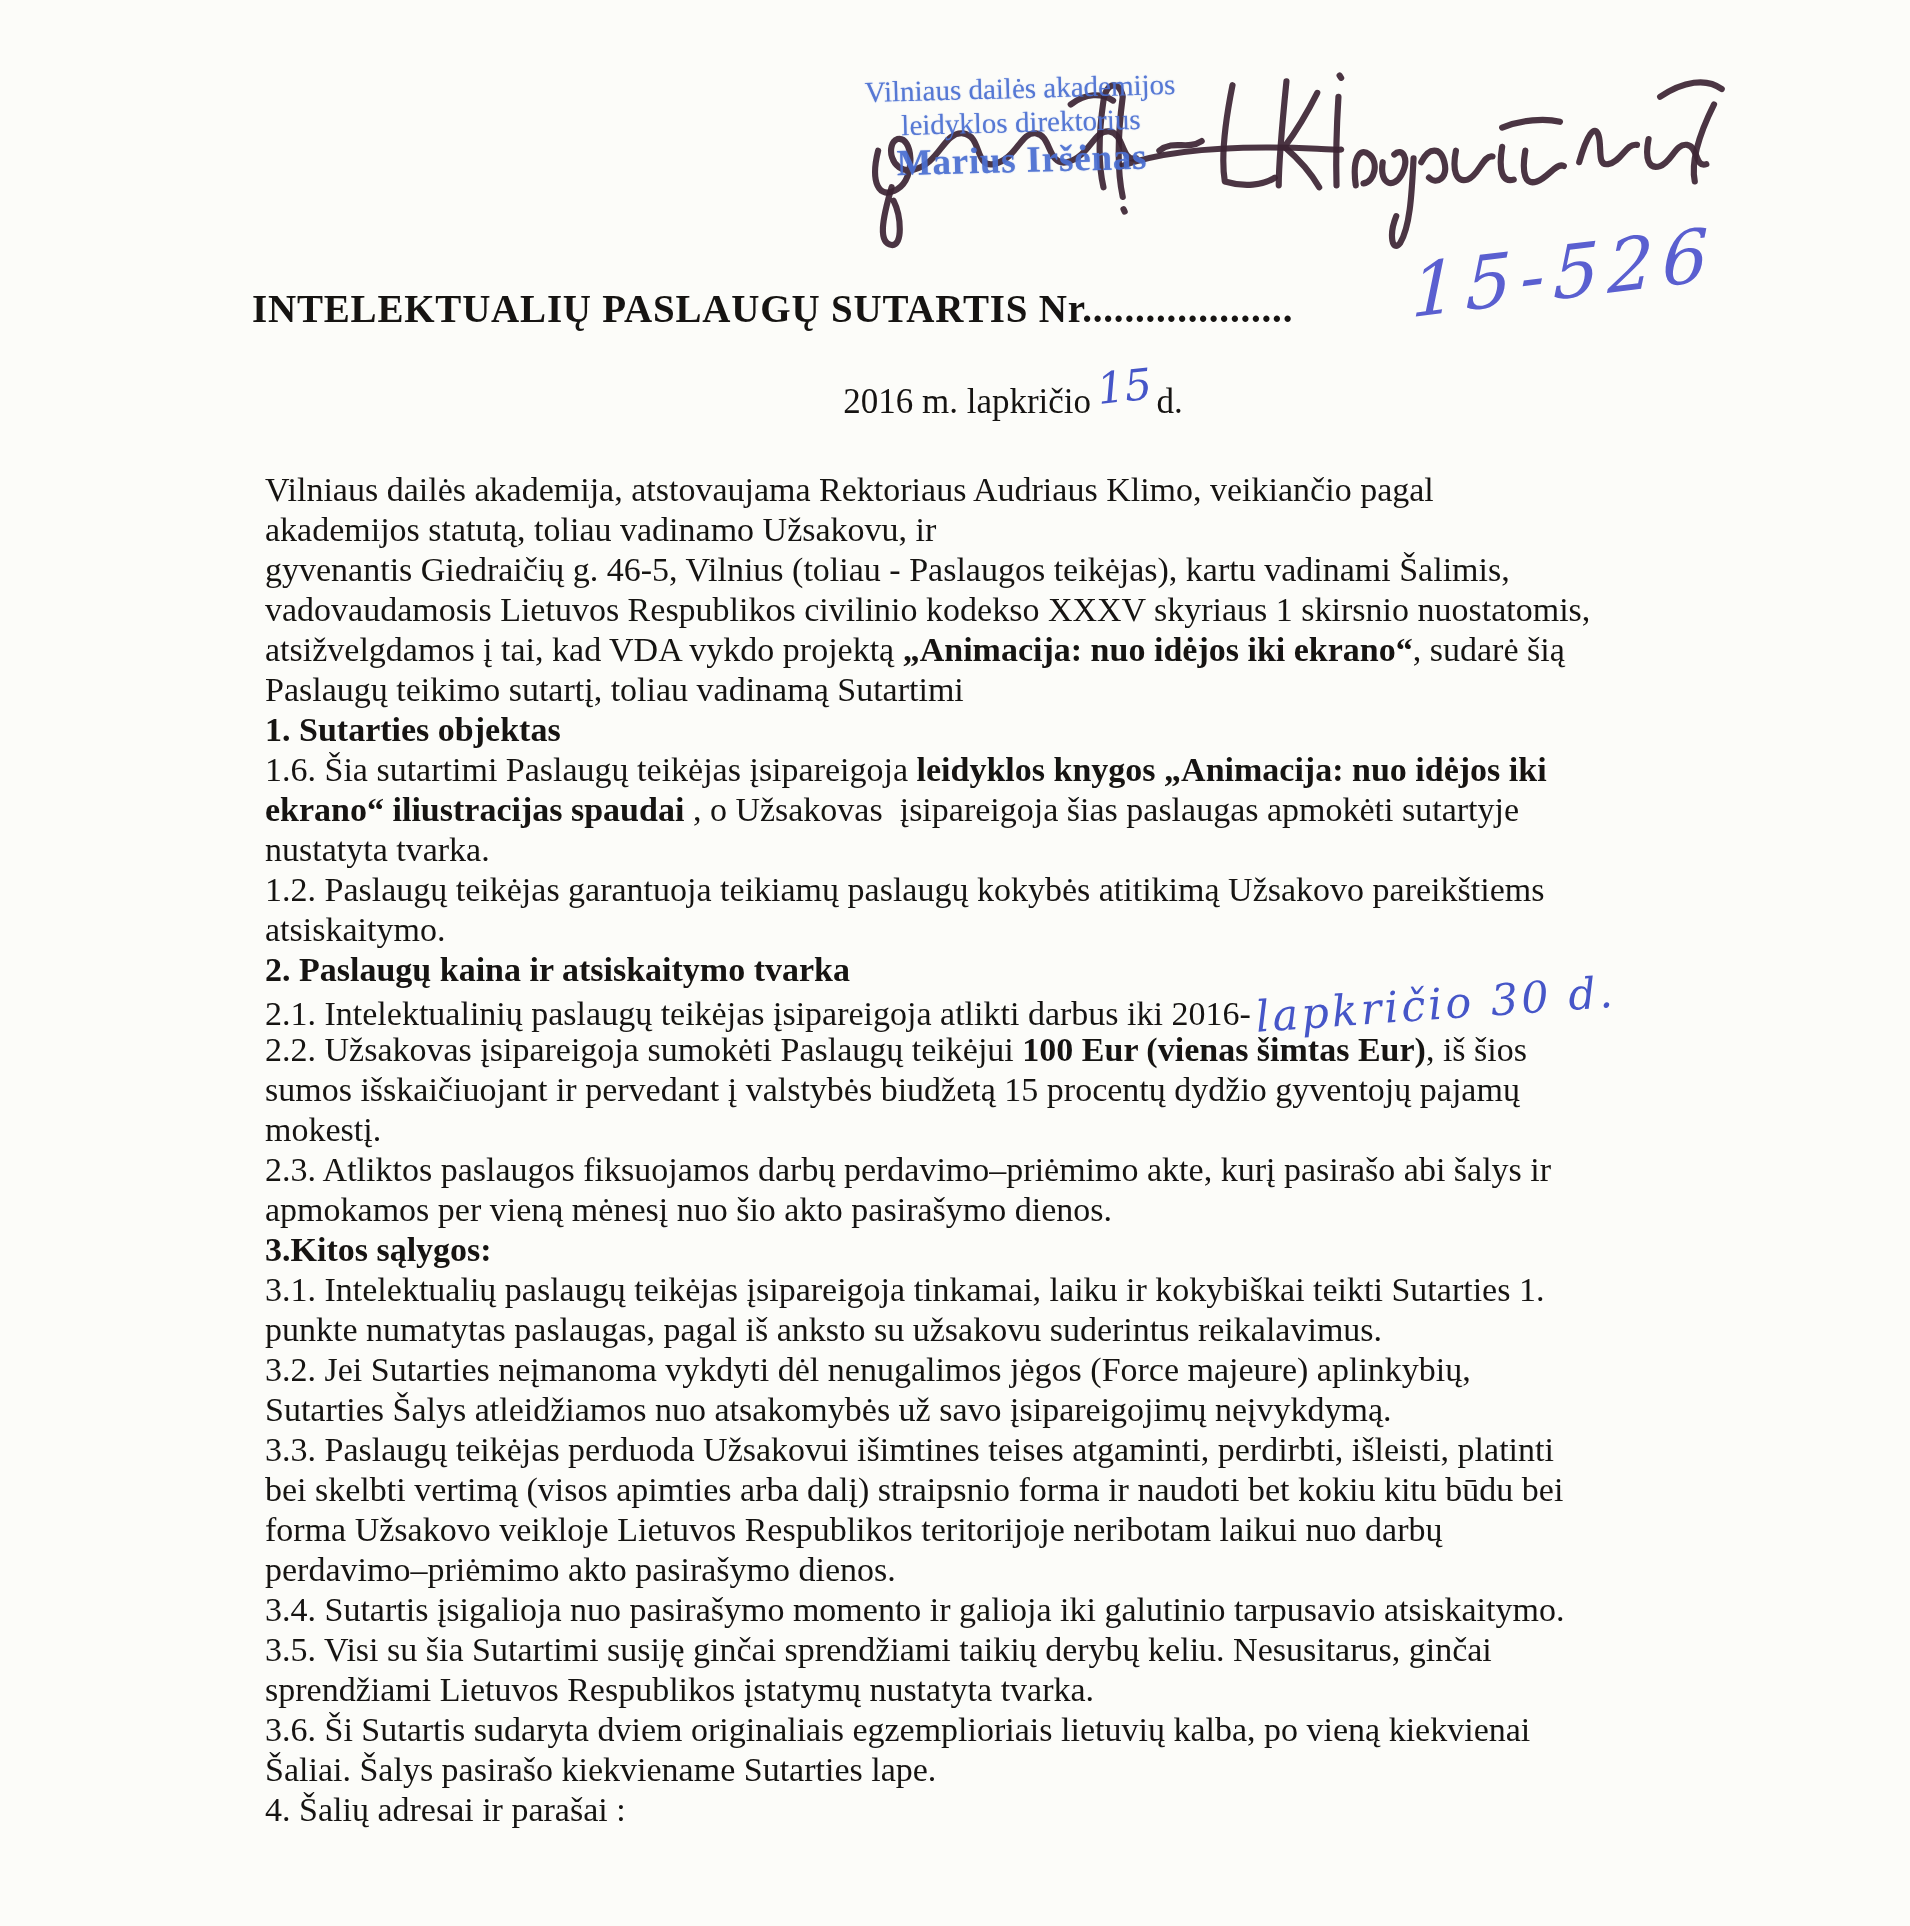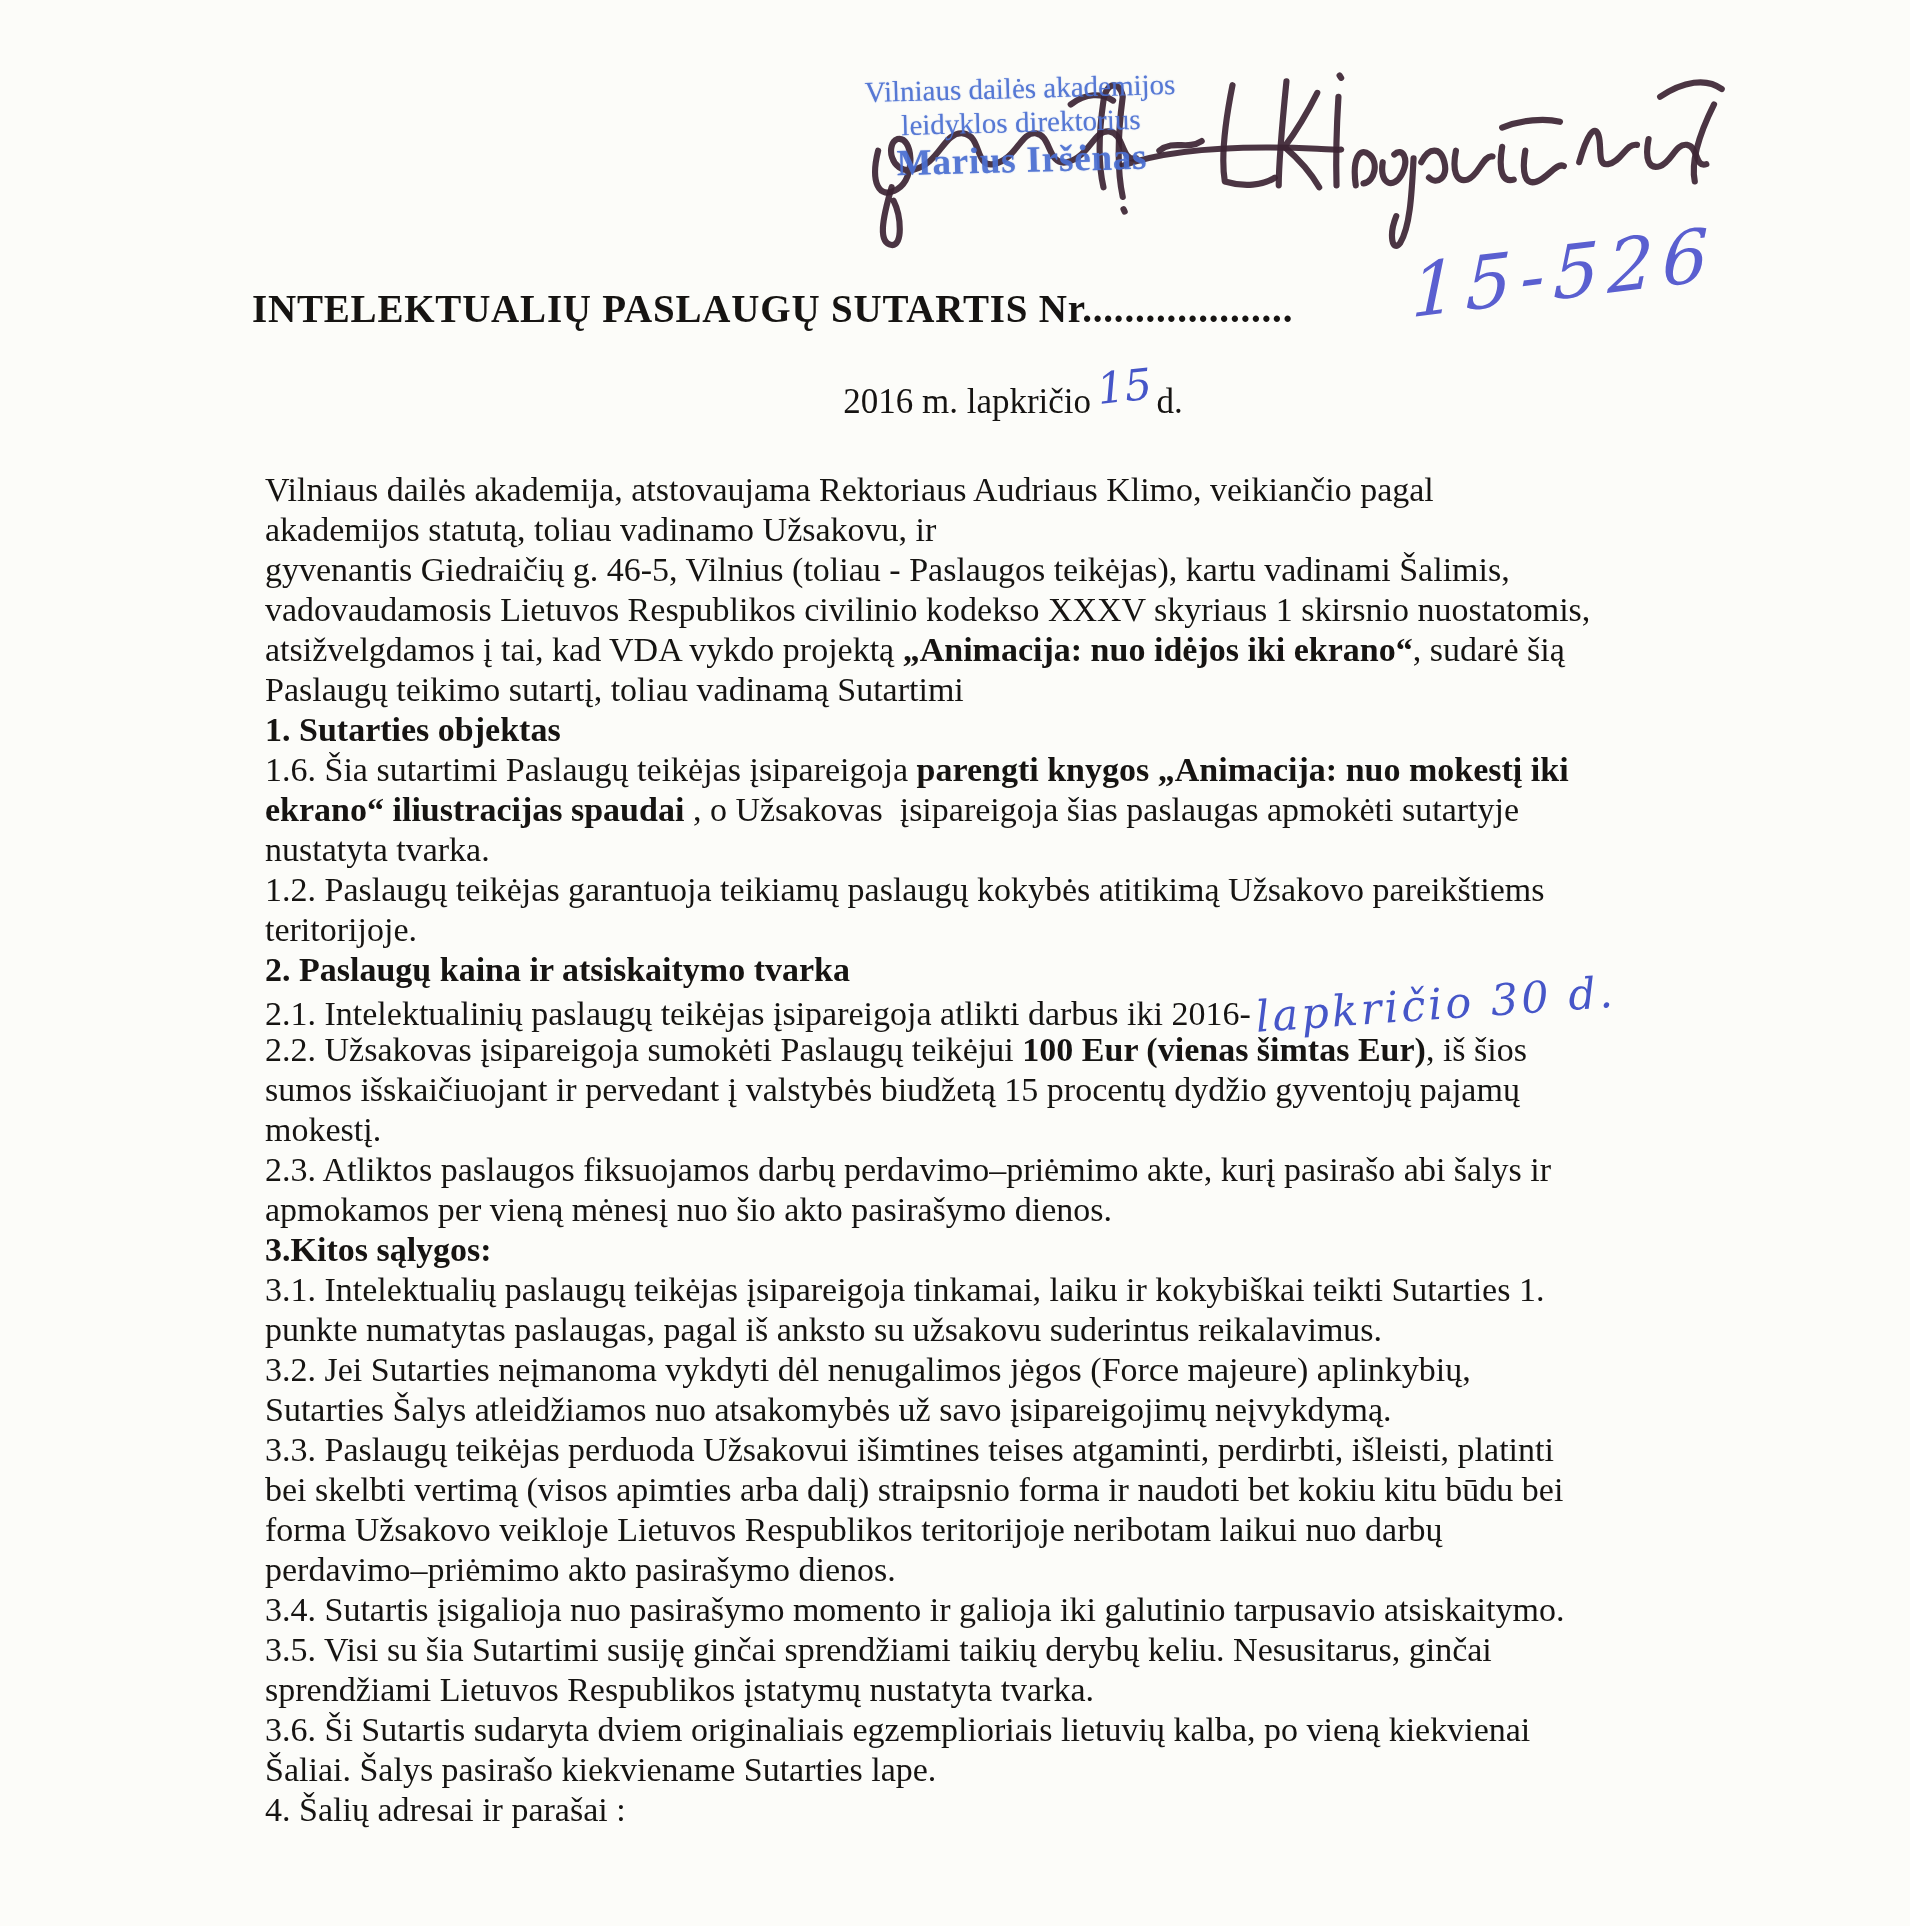--- a/index.html
+++ b/index.html
@@ -60,25 +60,25 @@
   <div class="dateline"><span>2016 m. lapkričio</span><span class="hwday">15</span><span>d.</span></div>
 
   <div class="bodylines" id="body-lines">
       <div class="bline"><span>Vilniaus dailės akademija, atstovaujama Rektoriaus Audriaus Klimo, veikiančio pagal</span></div>
       <div class="bline"><span>akademijos statutą, toliau vadinamo Užsakovu, ir</span></div>
       <div class="bline"><span>gyvenantis Giedraičių g. 46-5, Vilnius (toliau - Paslaugos teikėjas), kartu vadinami Šalimis,</span></div>
       <div class="bline"><span>vadovaudamosis Lietuvos Respublikos civilinio kodekso XXXV skyriaus 1 skirsnio nuostatomis,</span></div>
       <div class="bline"><span>atsižvelgdamos į tai, kad VDA vykdo projektą </span><span class="b">„Animacija: nuo idėjos iki ekrano“</span><span>, sudarė šią</span></div>
       <div class="bline"><span>Paslaugų teikimo sutartį, toliau vadinamą Sutartimi</span></div>
       <div class="bline"><span class="b">1. Sutarties objektas</span></div>
-      <div class="bline"><span>1.6. Šia sutartimi Paslaugų teikėjas įsipareigoja </span><span class="b">parengti knygos „Animacija: nuo mokestį iki</span></div>
+      <div class="bline"><span>1.6. Šia sutartimi Paslaugų teikėjas įsipareigoja </span><span class="b">leidyklos knygos „Animacija: nuo idėjos iki</span></div>
       <div class="bline"><span class="b">ekrano“ iliustracijas spaudai </span><span>, o Užsakovas  įsipareigoja šias paslaugas apmokėti sutartyje</span></div>
       <div class="bline"><span>nustatyta tvarka.</span></div>
       <div class="bline"><span>1.2. Paslaugų teikėjas garantuoja teikiamų paslaugų kokybės atitikimą Užsakovo pareikštiems</span></div>
-      <div class="bline"><span>teritorijoje.</span></div>
+      <div class="bline"><span>atsiskaitymo.</span></div>
       <div class="bline"><span class="b">2. Paslaugų kaina ir atsiskaitymo tvarka</span></div>
       <div class="bline"><span>2.1. Intelektualinių paslaugų teikėjas įsipareigoja atlikti darbus iki 2016-</span><span class="hw-inline">lapkričio 30 d.</span></div>
       <div class="bline"><span>2.2. Užsakovas įsipareigoja sumokėti Paslaugų teikėjui </span><span class="b">100 Eur (vienas šimtas Eur)</span><span>, iš šios</span></div>
       <div class="bline"><span>sumos išskaičiuojant ir pervedant į valstybės biudžetą 15 procentų dydžio gyventojų pajamų</span></div>
       <div class="bline"><span>mokestį.</span></div>
       <div class="bline"><span>2.3. Atliktos paslaugos fiksuojamos darbų perdavimo–priėmimo akte, kurį pasirašo abi šalys ir</span></div>
       <div class="bline"><span>apmokamos per vieną mėnesį nuo šio akto pasirašymo dienos.</span></div>
       <div class="bline"><span class="b">3.Kitos sąlygos:</span></div>
       <div class="bline"><span>3.1. Intelektualių paslaugų teikėjas įsipareigoja tinkamai, laiku ir kokybiškai teikti Sutarties 1.</span></div>
       <div class="bline"><span>punkte numatytas paslaugas, pagal iš anksto su užsakovu suderintus reikalavimus.</span></div>

